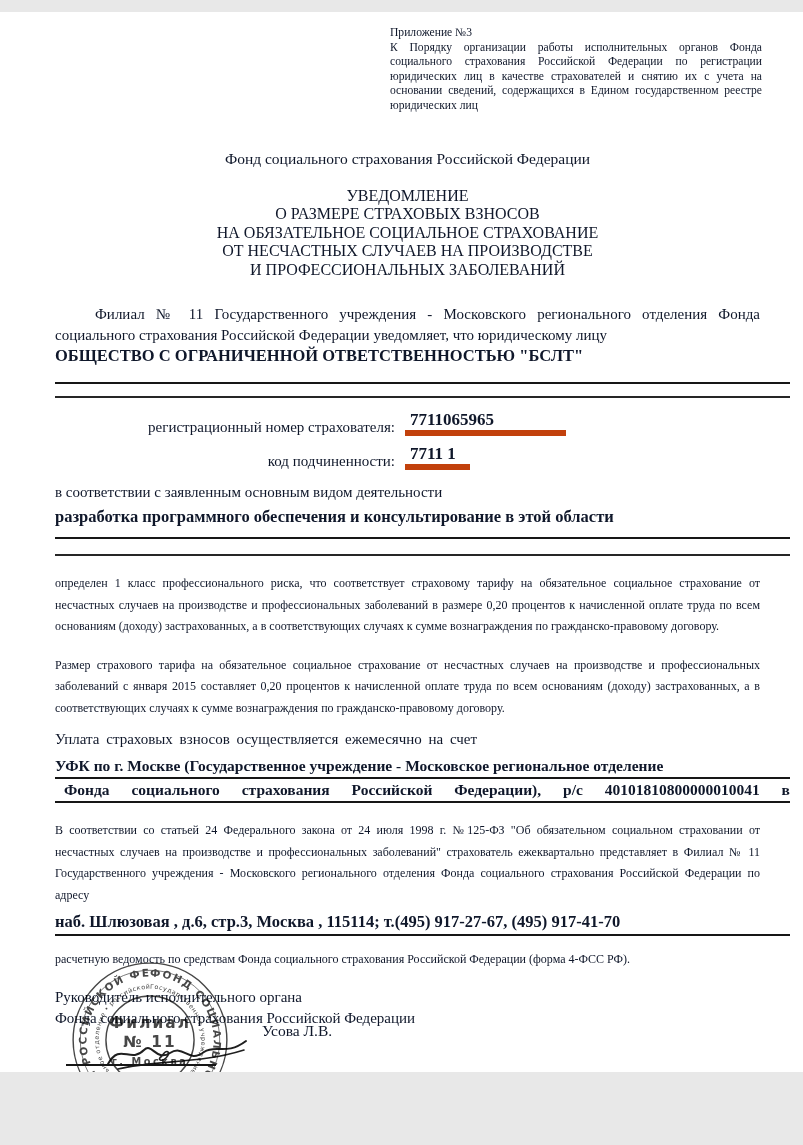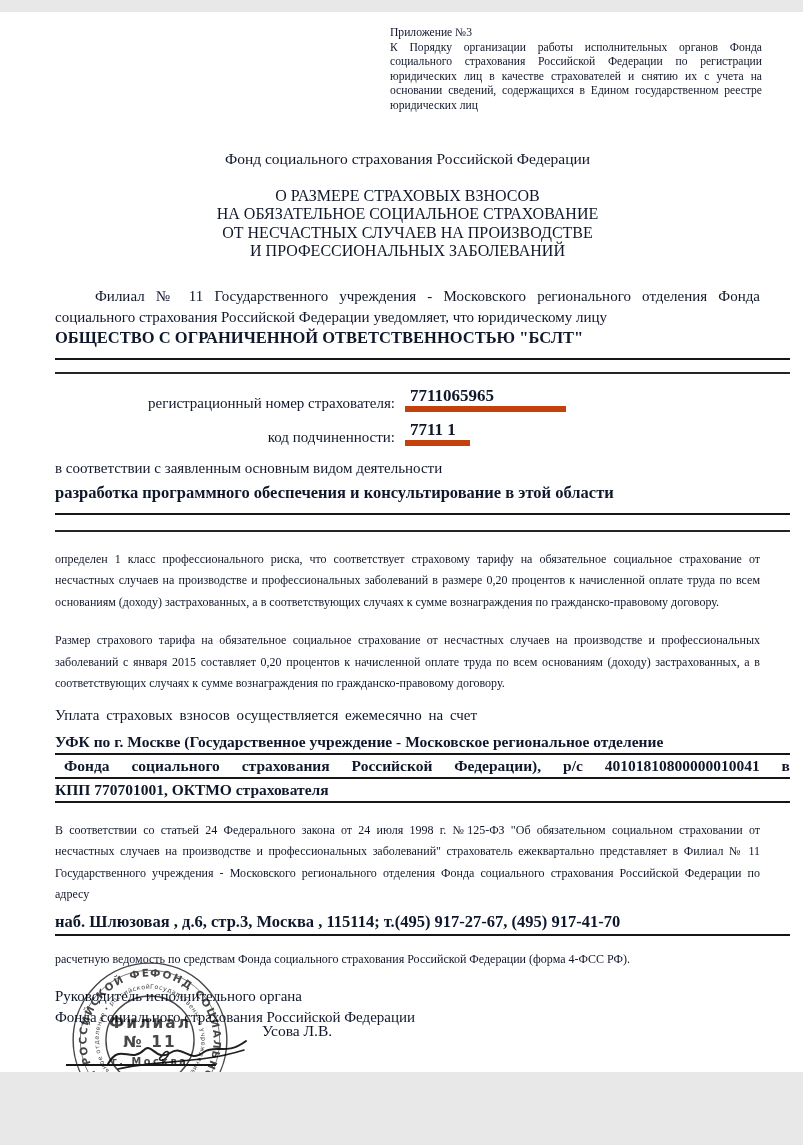--- a/index.html
+++ b/index.html
@@ -42,21 +42,21 @@
     margin-top: 25px;
     font-size: 15px;
     line-height: 21px;
     text-align: justify;
     text-indent: 40px;
   }
   .company {
     font-size: 16.5px;
     font-weight: bold;
     line-height: 20px;
-    padding-bottom: 10px;
+    padding-bottom: 16px;
     border-bottom: 2px solid #161616;
   }
   .bleed { margin-right: -30px; }
   .rule { height: 0; border-bottom: 2px solid #262626; }
   .rule-after-company { margin-top: 12px; }
   .rule-after-activity { margin-top: 15px; }
 
   .reg-row { display: flex; align-items: flex-end; margin-top: 13px; }
   .reg-row + .reg-row { margin-top: 9px; }
   .reg-label { width: 340px; text-align: right; font-size: 15px; }
@@ -161,20 +161,21 @@
   <div class="content">
 
     <div class="appendix">
       <div class="appendix-title">Приложение №3</div>
       <div class="appendix-body">К Порядку организации работы исполнительных органов Фонда социального страхования Российской Федерации по регистрации юридических лиц в качестве страхователей и снятию их с учета на основании сведений, содержащихся в Едином государственном реестре юридических лиц</div>
     </div>
 
     <div class="org-title">Фонд социального страхования Российской Федерации</div>
 
     <div class="notice-title">
+      <div>УВЕДОМЛЕНИЕ</div>
       <div>О РАЗМЕРЕ СТРАХОВЫХ ВЗНОСОВ</div>
       <div>НА ОБЯЗАТЕЛЬНОЕ СОЦИАЛЬНОЕ СТРАХОВАНИЕ</div>
       <div>ОТ НЕСЧАСТНЫХ СЛУЧАЕВ НА ПРОИЗВОДСТВЕ</div>
       <div>И ПРОФЕССИОНАЛЬНЫХ ЗАБОЛЕВАНИЙ</div>
     </div>
 
     <p class="intro">Филиал № 11 Государственного учреждения - Московского регионального отделения Фонда социального страхования Российской Федерации уведомляет, что юридическому лицу</p>
 
     <div class="company bleed">ОБЩЕСТВО С ОГРАНИЧЕННОЙ ОТВЕТСТВЕННОСТЬЮ "БСЛТ"</div>
     <div class="rule bleed rule-after-company"></div>
@@ -192,21 +193,20 @@
     <div class="activity bleed">разработка программного обеспечения и консультирование в этой области</div>
     <div class="rule bleed rule-after-activity"></div>
 
     <p class="para">определен 1 класс профессионального риска, что соответствует страховому тарифу на обязательное социальное страхование от несчастных случаев на производстве и профессиональных заболеваний в размере 0,20 процентов к начисленной оплате труда по всем основаниям (доходу) застрахованных, а в соответствующих случаях к сумме вознаграждения по гражданско-правовому договору.</p>
     <p class="para">Размер страхового тарифа на обязательное социальное страхование от несчастных случаев на производстве и профессиональных заболеваний с января 2015 составляет 0,20 процентов к начисленной оплате труда по всем основаниям (доходу) застрахованных, а в соответствующих случаях к сумме вознаграждения по гражданско-правовому договору.</p>
     <p class="pay-line">Уплата страховых взносов осуществляется ежемесячно на счет</p>
 
     <div class="bank bleed">
       <div class="bank-line">УФК по г. Москве (Государственное учреждение - Московское региональное отделение</div>
       <div class="bank-line stretch indent">Фонда социального страхования Российской Федерации), р/с 40101810800000010041 в</div>
-      <div class="bank-line">КПП 770701001, ОКТМО страхователя</div>
     </div>
 
     <p class="para">В соответствии со статьей 24 Федерального закона от 24 июля 1998 г. №125-ФЗ "Об обязательном социальном страховании от несчастных случаев на производстве и профессиональных заболеваний" страхователь ежеквартально представляет в Филиал № 11 Государственного учреждения - Московского регионального отделения Фонда социального страхования Российской Федерации по адресу</p>
     <div class="address bleed">наб. Шлюзовая , д.6, стр.3, Москва , 115114;  т.(495) 917-27-67, (495) 917-41-70</div>
     <p class="para p5">расчетную ведомость по средствам Фонда социального страхования Российской Федерации (форма 4-ФСС РФ).</p>
 
     <p class="signer signer-first">Руководитель исполнительного органа</p>
     <p class="signer">Фонда социального страхования Российской Федерации</p>
   </div>
 

